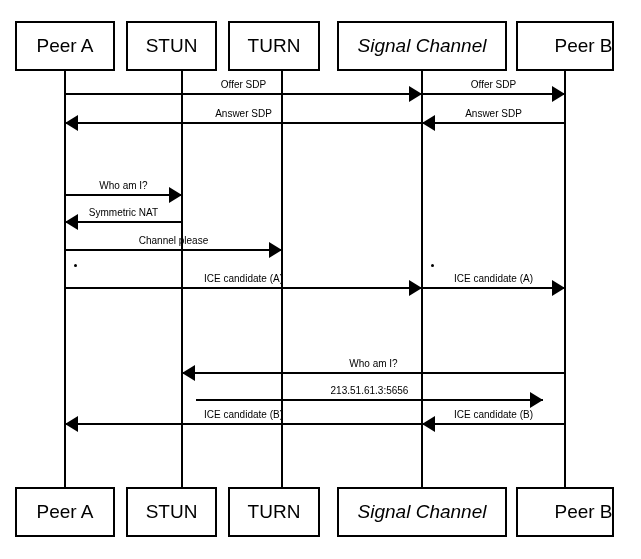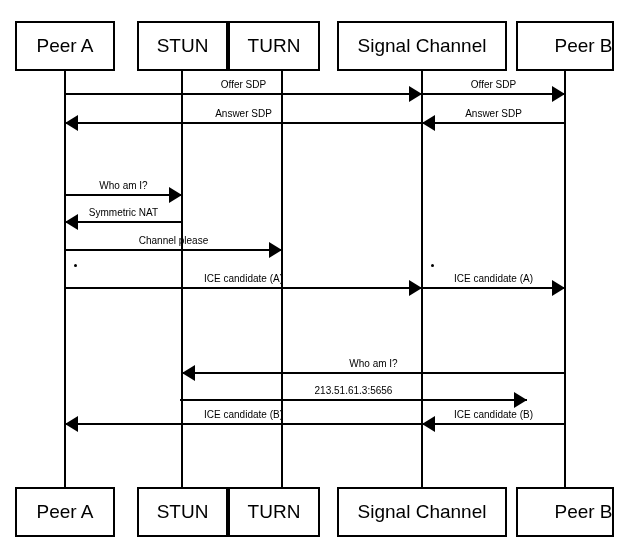--- a/index.html
+++ b/index.html
@@ -17,23 +17,23 @@
     height:50px;
     border:2px solid #000000;
     background:#ffffff;
     display:flex;align-items:center;justify-content:center;
     font-size:19px;
     white-space:nowrap;
   }
   .top-row .actor-box{top:21px;}
   .bottom-row .actor-box{top:487px;}
   .box-peer-a{left:15px;width:100px;}
-  .box-stun{left:137px;width:91px;}
+  .box-stun{left:126px;width:91px;}
   .box-turn{left:228px;width:92px;}
-  .box-signal{left:337px;width:170px;}
+  .box-signal{left:337px;width:170px;font-style:italic;}
   .box-peer-b{left:516px;width:98px;padding-left:37px;}
   .lifeline{
     position:absolute;
     top:71px;height:416px;width:2px;
     background:#000000;
   }
   .ll-peer-a{left:64px;}
   .ll-stun{left:181px;}
   .ll-turn{left:281px;}
   .ll-signal{left:421px;}
@@ -60,21 +60,21 @@
   .m-offer-1 {left:65px; top:75px; width:357px;}
   .m-offer-2 {left:422px;top:75px; width:143px;}
   .m-answer-1{left:65px; top:104px;width:357px;}
   .m-answer-2{left:422px;top:104px;width:143px;}
   .m-whoami-a{left:65px; top:176px;width:117px;}
   .m-symnat  {left:65px; top:203px;width:117px;}
   .m-channel {left:65px; top:231px;width:217px;}
   .m-ice-a-1 {left:65px; top:269px;width:357px;}
   .m-ice-a-2 {left:422px;top:269px;width:143px;}
   .m-whoami-b{left:182px;top:354px;width:383px;}
-  .m-ipport  {left:180px;top:381px;width:347px;}
+  .m-ipport  {left:196px;top:381px;width:347px;}
   .m-ice-b-1 {left:65px; top:405px;width:357px;}
   .m-ice-b-2 {left:422px;top:405px;width:143px;}
   .dot{
     position:absolute;width:3px;height:3px;
     background:#000000;border-radius:50%;
     font-size:0;
   }
   .dot-1{left:74px;top:264px;}
   .dot-2{left:431px;top:264px;}
 </style>

